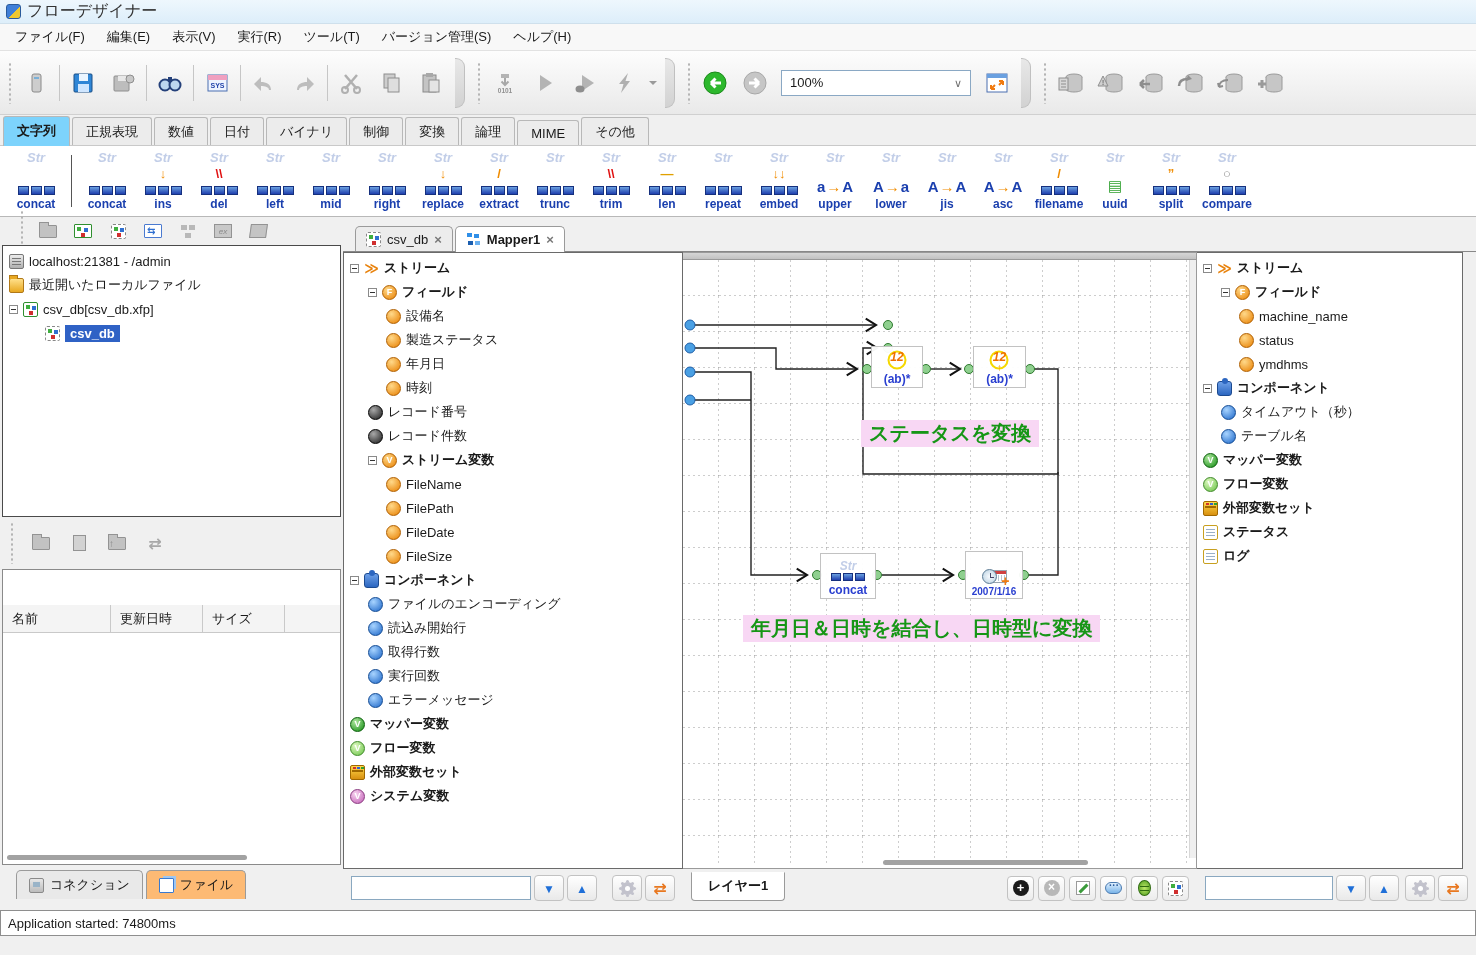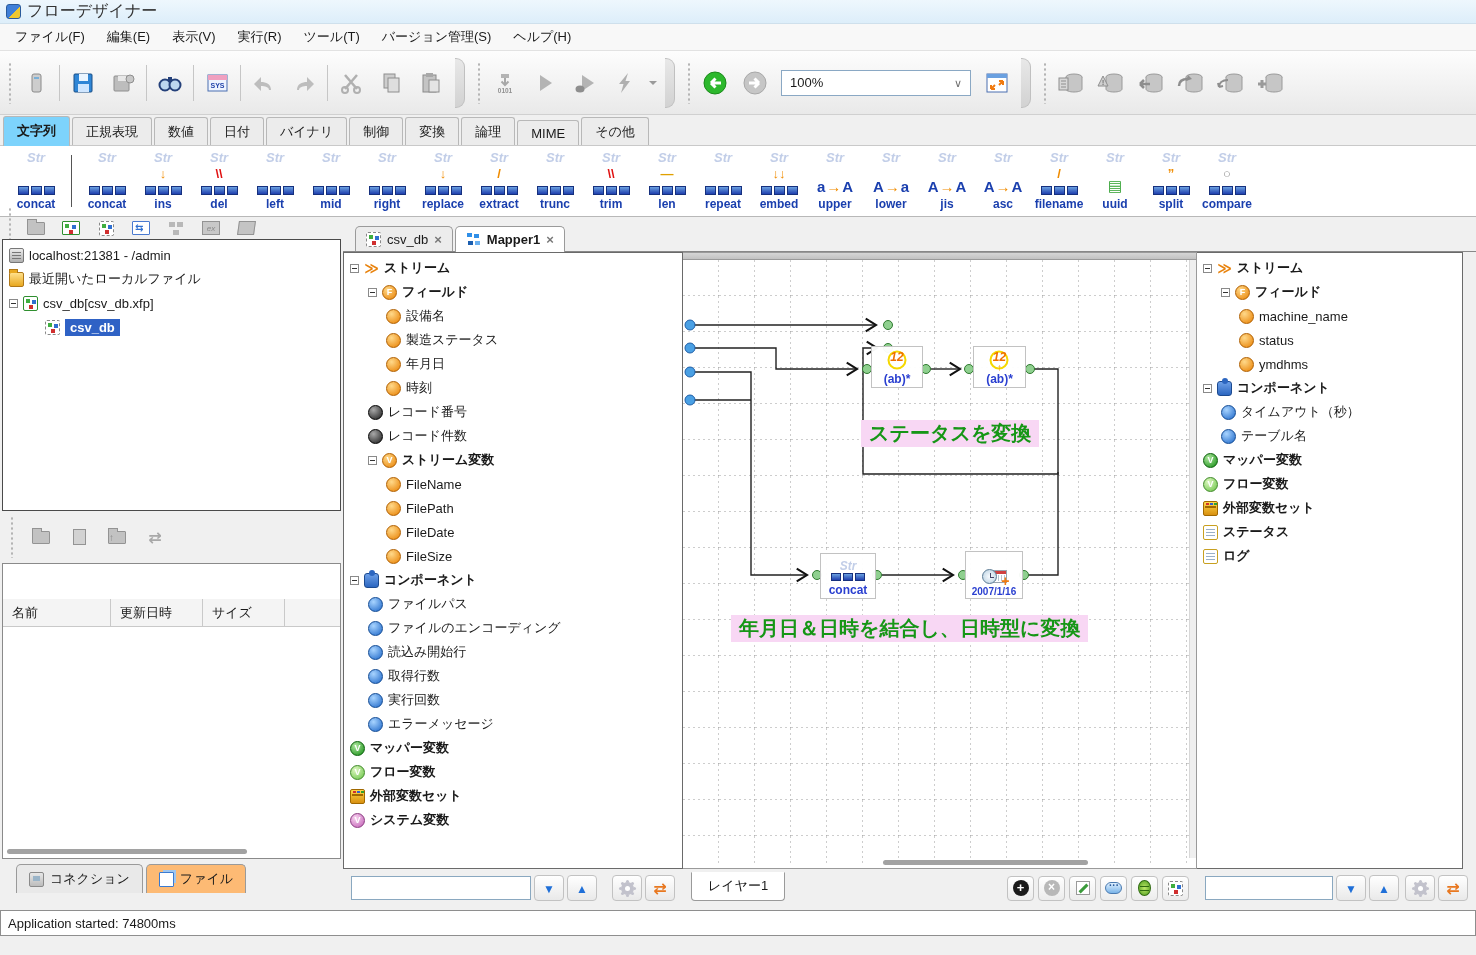--- a/index.html
+++ b/index.html
@@ -37,21 +37,21 @@
   .pal-squares i { width: 11px; height: 9px; background: linear-gradient(#6aa0e0, #1f3fae); border: 1px solid #16307e; }
   .pal-accent { position: absolute; top: 17px; left: 50%; transform: translateX(-50%); font-weight: bold; font-size: 13px; z-index: 2; }
   .pal-item.letters .pal-accent, .pal-item.big .pal-accent { position: static; transform: none; font-size: 15px; color: #1a3fae; margin-bottom: 3px; }
   .pal-accent .arr { color: #f08c00; padding: 0 1px; }
   .pal-label { font-size: 12px; font-weight: bold; color: #1a3fae; line-height: 1.1; }
   .pal-div { width: 1px; height: 52px; background: #555; margin: 0 7px; align-self: center; }
 
   
   .main { display: flex; height: 690px; }
   .left-col { width: 356px; display: flex; flex-direction: column; background: #f0f0f0; }
-  .ltb { height: 22px; display: flex; align-items: center; gap: 5px; padding-left: 4px; }
+  .ltb { height: 28px; display: flex; align-items: center; gap: 5px; padding-left: 16px; }
   .explorer { height: 272px; border: 1px solid #4a4a4a; background: #fff; margin: 0 2px; overflow: hidden; padding-top: 3px; }
   .ftb { height: 52px; display: flex; align-items: center; gap: 8px; padding-left: 6px; }
   .ftable { height: 296px; border: 1px solid #8a8a8a; background: #fff; margin: 0 2px; position: relative; }
   .fhead { display: flex; height: 28px; background: #f4f4f4; border-bottom: 1px solid #c9c9c9; margin-top: 35px; }
   .fcol { border-right: 1px solid #c9c9c9; display: flex; align-items: center; padding-left: 9px; }
   .hscroll-track { position: absolute; bottom: 2px; left: 4px; right: 4px; height: 7px; }
   .hscroll-thumb { width: 240px; height: 5px; background: #a2a2a2; border-radius: 3px; }
   .conn-tabs { height: 34px; display: flex; align-items: flex-end; padding-left: 16px; gap: 3px; }
   .ctab { display: flex; align-items: center; gap: 6px; padding: 5px 12px; border: 1px solid #9a9a9a; border-bottom: none; border-radius: 5px 5px 0 0; background: #e9e9e9; }
   .ctab.active { background: #fdba74; position: relative; z-index: 2; }
@@ -62,21 +62,21 @@
   .dtab { display: flex; align-items: center; gap: 6px; padding: 5px 10px 4px; border: 1px solid #9a9a9a; border-bottom: none; border-radius: 5px 5px 0 0; background: #ececec; }
   .dtab.active { background: #fff; z-index: 2; margin-bottom: -1px; padding-bottom: 5px; }
   .dtab.active .dlabel { font-weight: bold; }
   .x-icon::before { content: "×"; color: #777; font-size: 13px; font-weight: bold; }
   .editor-body { flex: 1; display: flex; border-top: 1px solid #888; }
   .src-tree { width: 340px; border: 1px solid #6a6a6a; background: #fff; overflow: hidden; padding-top: 3px; }
   .canvas-wrap { width: 514px; position: relative; background: #fff; border: 1px solid #9a9a9a; border-left: none; overflow: hidden; }
   .canvas-top { position: absolute; top: 0; left: 0; right: 0; height: 7px; background: linear-gradient(#d6d6d6, #c2c2c2); border-bottom: 1px solid #9a9a9a; z-index: 3; }
   .target-tree { width: 266px; border: 1px solid #6a6a6a; border-left: none; background: #fff; overflow: hidden; padding-top: 3px; }
   .editor-bottom { height: 38px; display: flex; align-items: center; background: #f0f0f0; }
-  .eb-src { width: 340px; } .eb-canvas { width: 514px; display: flex; align-items: center; justify-content: space-between; padding: 0 8px; } .eb-target { flex: 1; }
+  .eb-src { width: 340px; } .eb-canvas { width: 514px; display: flex; align-items: center; justify-content: space-between; padding: 0 8px; font-weight: bold; } .eb-target { flex: 1; }
   .sbar { display: flex; align-items: center; gap: 3px; padding: 0 8px; }
   .sinput { height: 24px; border: 1px solid #8aa8c0; background: #fff; }
   .eb-src .sinput { width: 180px; } .eb-target .sinput { width: 128px; }
   .sbtn { width: 30px; height: 26px; border: 1px solid #c2c2c2; border-radius: 4px; background: linear-gradient(#ffffff, #e9e9e9); display: flex; align-items: center; justify-content: center; }
   .chev-d::before { content: "▼"; color: #1f6fd8; font-size: 12px; }
   .chev-u::before { content: "▲"; color: #1f6fd8; font-size: 12px; }
   .spacer { flex: 1; }
 
   
   .gear-i { width: 13px; height: 13px; border-radius: 50%; background: #c2c2cc; position: relative; box-shadow: 0 -7px 0 -5px #c2c2cc, 0 7px 0 -5px #c2c2cc, -7px 0 0 -5px #c2c2cc, 7px 0 0 -5px #c2c2cc, -5px -5px 0 -5px #c2c2cc, 5px 5px 0 -5px #c2c2cc, -5px 5px 0 -5px #c2c2cc, 5px -5px 0 -5px #c2c2cc; }
@@ -779,25 +779,20 @@
             </div>
             <div class="trow" style="--d: 2;">
 
               <span class="ticon ic-orange-ball"></span>
               <span class="tlabel">FileSize</span>
             </div>
             <div class="trow bold toggle" style="--d: 0;">
               <span class="tg"></span>
               <span class="ticon ic-puzzle"></span>
               <span class="tlabel">コンポーネント</span>
-            </div>
-            <div class="trow" style="--d: 1;">
-
-              <span class="ticon ic-blue-ball"></span>
-              <span class="tlabel">ファイルパス</span>
             </div>
             <div class="trow" style="--d: 1;">
 
               <span class="ticon ic-blue-ball"></span>
               <span class="tlabel">ファイルのエンコーディング</span>
             </div>
             <div class="trow" style="--d: 1;">
 
               <span class="ticon ic-blue-ball"></span>
               <span class="tlabel">読込み開始行</span>
@@ -913,21 +908,21 @@
           <div class="node node-date" style="left:282px; top:298px; width:58px; height:48px;">
             <span class="dicon">
               <span class="dclock"></span>
               <span class="dcal"></span>
               <span class="dplus">+</span>
             </span>
             <span class="nlabel">2007/1/16</span>
           </div>
 
           <div class="annotation" style="left:178px; top:167px;">ステータスを変換</div>
-          <div class="annotation" style="left:48px; top:362px;">年月日＆日時を結合し、日時型に変換</div>
+          <div class="annotation" style="left:60px; top:362px;">年月日＆日時を結合し、日時型に変換</div>
 
           <div class="cv-vtrack"></div>
           <div class="cv-hscroll"></div>
         </div>
 
         <div class="target-tree">
 
         <div class="trow bold toggle" style="--d: 0;">
               <span class="tg"></span>
               <span class="ticon ic-stream"></span>

